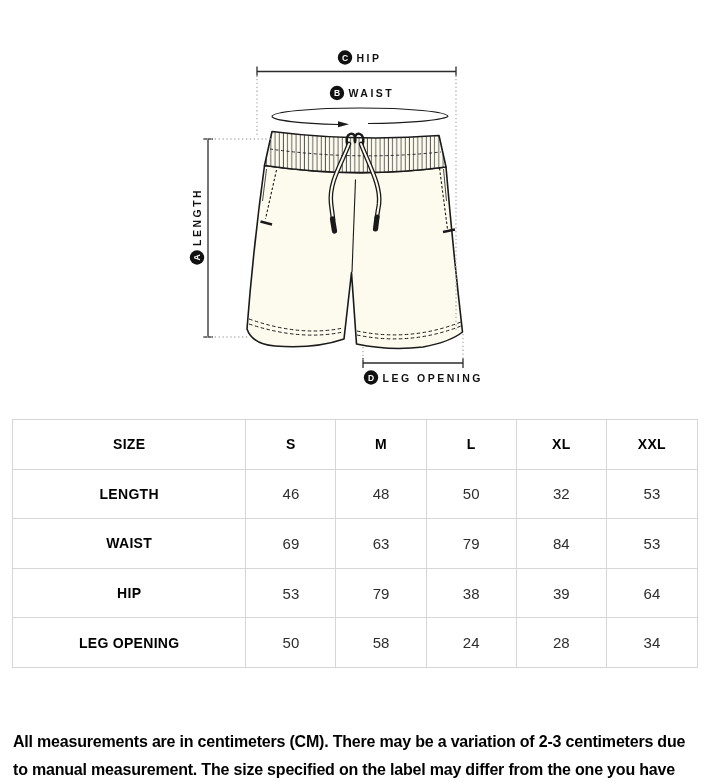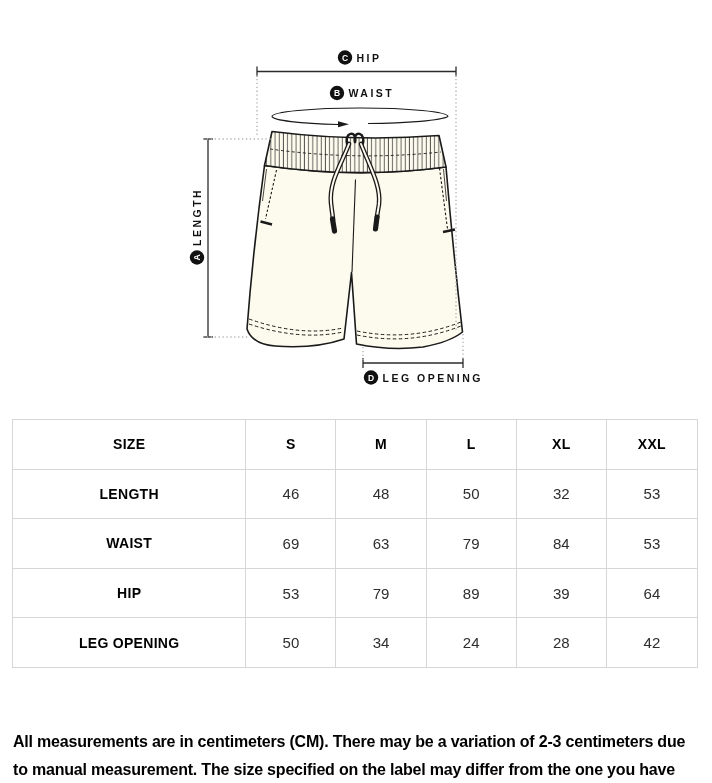--- a/index.html
+++ b/index.html
@@ -165,30 +165,30 @@
         <td>69</td>
         <td>63</td>
         <td>79</td>
         <td>84</td>
         <td>53</td>
       </tr>
       <tr>
         <td class="lbl">HIP</td>
         <td>53</td>
         <td>79</td>
-        <td>89</td>
+        <td>38</td>
         <td>39</td>
         <td>64</td>
       </tr>
       <tr>
         <td class="lbl">LEG OPENING</td>
         <td>50</td>
-        <td>34</td>
+        <td>58</td>
         <td>24</td>
         <td>28</td>
-        <td>42</td>
+        <td>34</td>
       </tr>
     </tbody>
   </table>
 
   <p class="footnote">All measurements are in centimeters (CM). There may be a variation of 2-3 centimeters due to manual measurement. The size specified on the label may differ from the one you have selected.</p>
 
 </div>
 
 </body></html>

